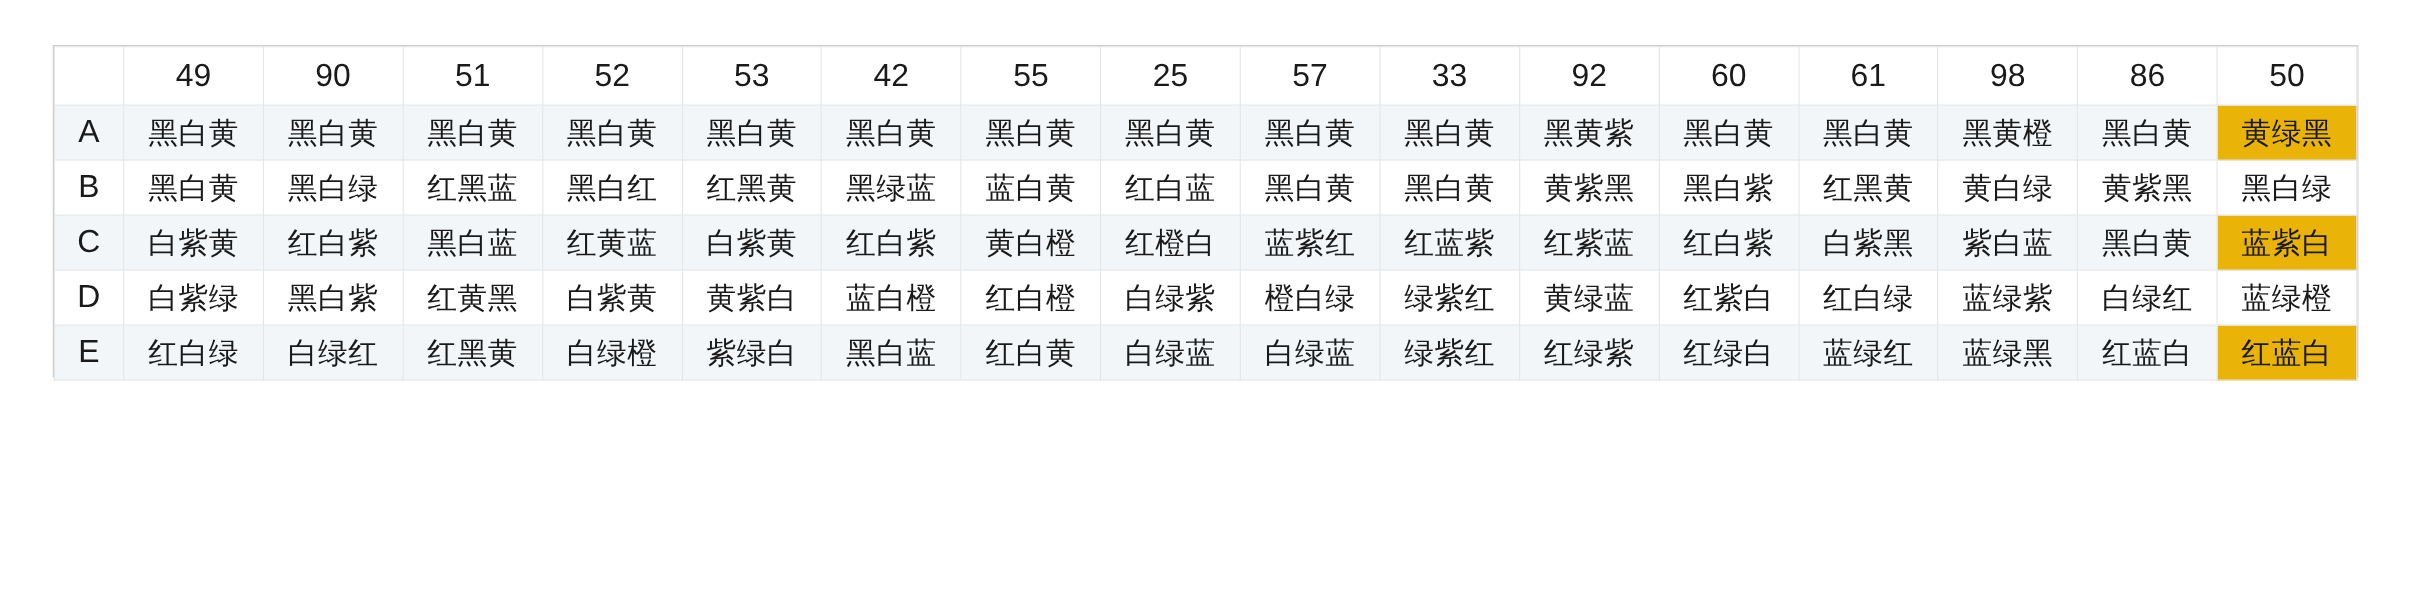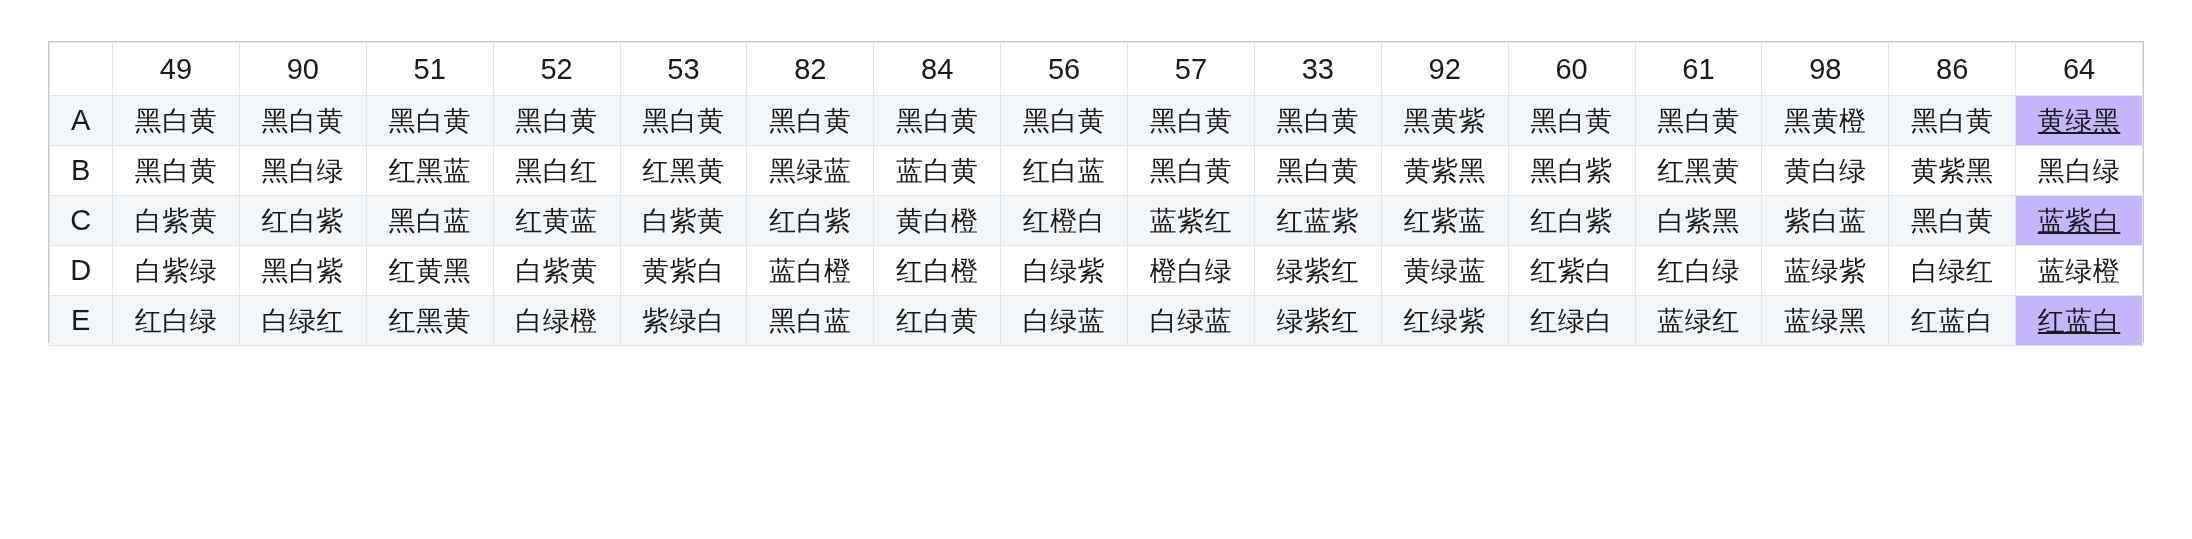--- a/index.html
+++ b/index.html
@@ -59,48 +59,47 @@
     width: 62px;
   }
   tbody tr.striped td {
     background: #f3f6f9;
   }
   tbody tr.plain td {
     background: #ffffff;
   }
   tbody tr.striped td.last-col,
   tbody tr.striped td.white-tail {
-    background: #c4b5fd;
-    text-decoration: underline;
+    background: #eab308;
   }
 </style>
 </head>
 <body>
 
 <div id="table-wrapper">
   <table class="color-grid">
     <thead>
       <tr>
         <th class="corner-cell"></th>
       <th>49</th>
           <th>90</th>
           <th>51</th>
           <th>52</th>
           <th>53</th>
-          <th>82</th>
-          <th>84</th>
-          <th>56</th>
+          <th>42</th>
+          <th>55</th>
+          <th>25</th>
           <th>57</th>
           <th>33</th>
           <th>92</th>
           <th>60</th>
           <th>61</th>
           <th>98</th>
           <th>86</th>
-          <th>64</th>
+          <th>50</th>
         </tr>
     </thead>
     <tbody>
         <tr class="striped">
           <td class="row-label">A</td>
           <td>黑白黄</td>
           <td>黑白黄</td>
           <td>黑白黄</td>
           <td>黑白黄</td>
           <td>黑白黄</td>

